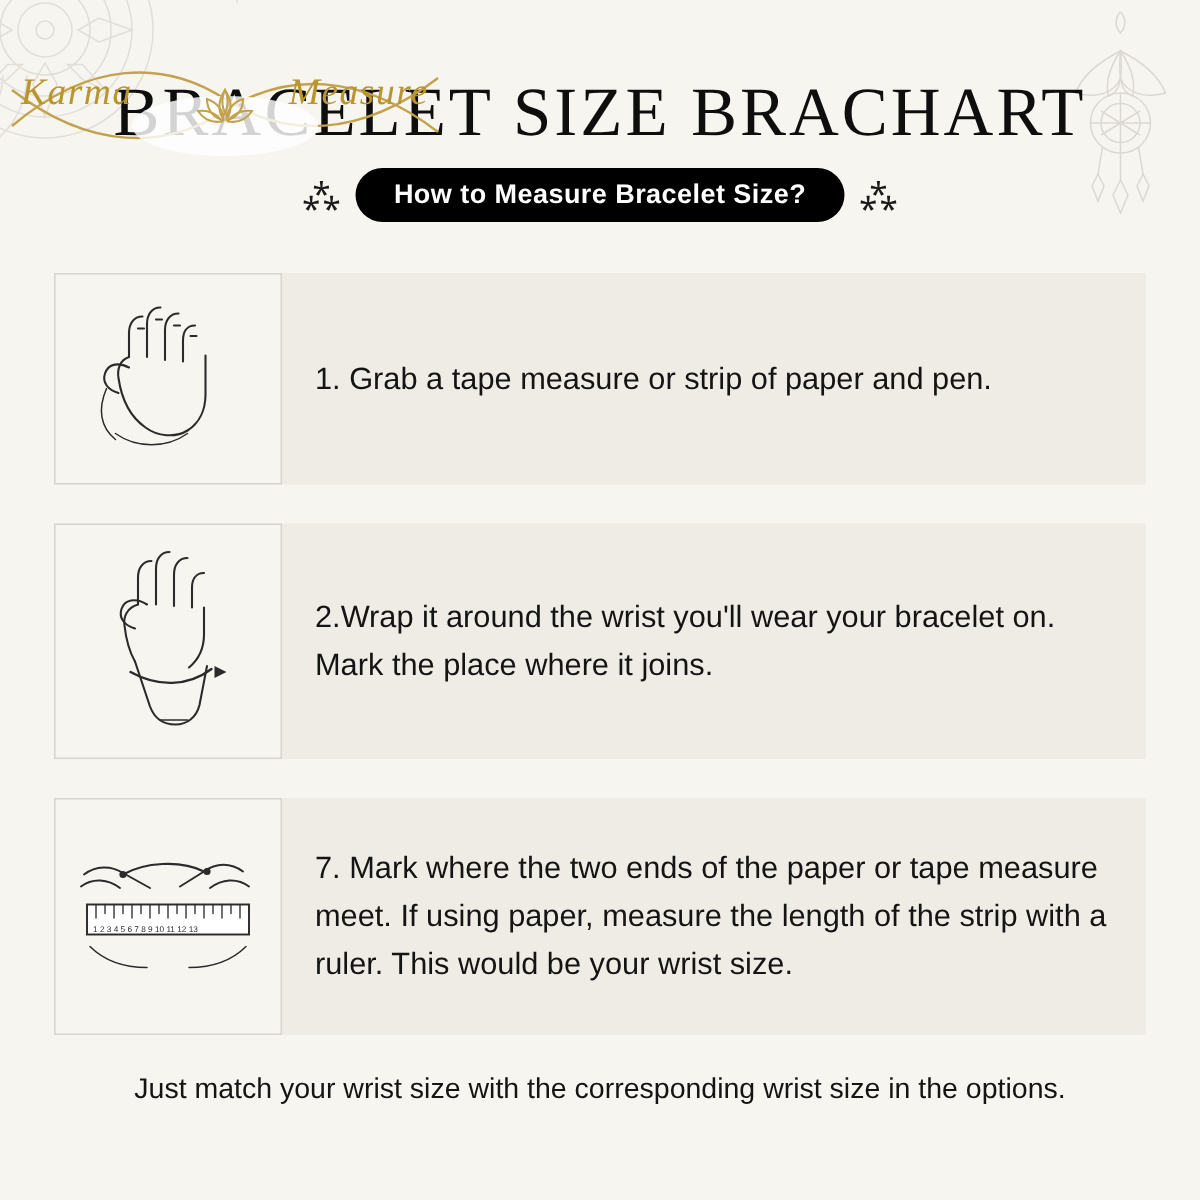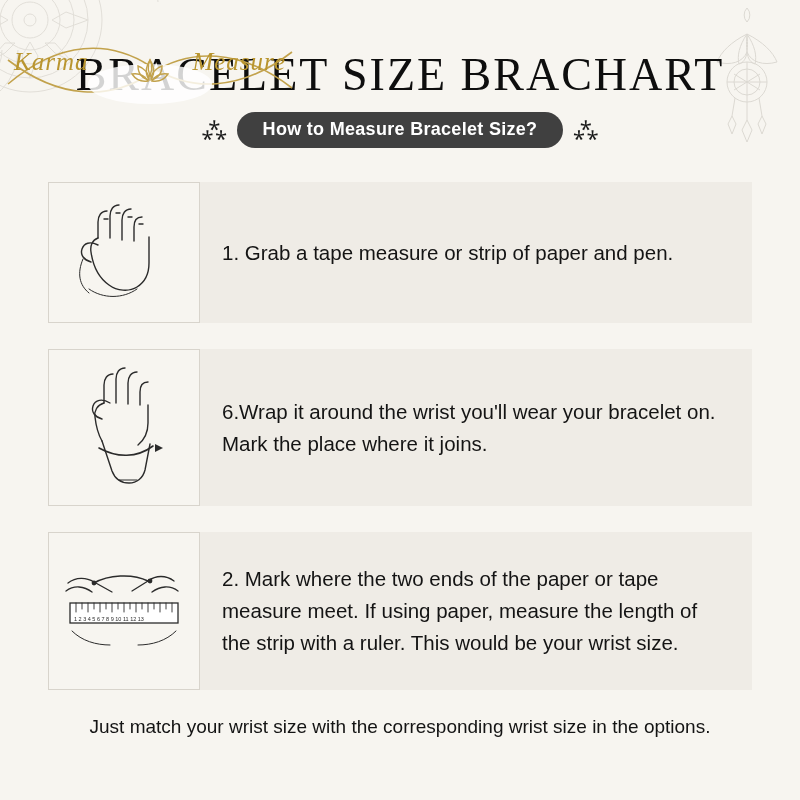--- a/index.html
+++ b/index.html
@@ -88,34 +88,34 @@
     gap: 10px;
     z-index: 3;
   }
   .flourish {
     color: #1a1a1a;
     font-size: 22px;
     font-family: "Liberation Serif", serif;
     line-height: 1;
   }
   .subtitle-pill {
-    background: #404040;
+    background: #000000;
     color: #ffffff;
     border-radius: 20px;
     padding: 7px 26px 8px;
     font-size: 18px;
     font-weight: bold;
     letter-spacing: 0.3px;
     white-space: nowrap;
   }
 
   
   .steps {
     margin-top: 34px;
-    padding: 0 48px;
+    padding: 0 36px;
   }
   .step {
     display: flex;
     align-items: stretch;
     margin-bottom: 26px;
     background: #efece6;
   }
   .step-img {
     width: 152px;
     min-width: 152px;
@@ -263,39 +263,39 @@
           <path d="M35 43 c-7 2 -10 8 -9 14 c1 9 3 17 7 24"></path>
           <path d="M79 45 l0 18 c0 10 -4 17 -10 22"></path>
           <path d="M41 43 c-8 -5 -15 -3 -17 3 c-2 6 2 11 9 13"></path>
           <path d="M33 81 l10 30 c3 8 9 12 17 12 c8 0 14 -5 16 -13 l5 -26"></path>
           <path d="M30 88 c18 10 38 10 54 -2" stroke="#2b2b2b" stroke-width="1.6"></path>
           <path d="M86 84 l8 4 l-8 4 z" fill="#2b2b2b" stroke="none"></path>
           <path d="M50 120 l18 0" stroke-width="1"></path>
         </g>
       </svg>
     </div>
-    <div class="step-text">6.Wrap it around the wrist you'll wear your bracelet on. Mark the place where it joins.</div>
+    <div class="step-text">2.Wrap it around the wrist you'll wear your bracelet on. Mark the place where it joins.</div>
   </div>
 
   <div class="step step3">
     <div class="step-img">
       <svg width="140" height="100" viewBox="0 0 140 100">
         <g fill="none" stroke="#2b2b2b" stroke-width="1.3" stroke-linecap="round">
           <path d="M14 22 c8 -6 18 -6 26 -1 l18 10"></path>
           <path d="M12 30 c8 -6 18 -5 26 1"></path>
           <path d="M120 20 c-8 -6 -18 -6 -26 0 l-16 10"></path>
           <path d="M124 30 c-8 -6 -18 -5 -26 1"></path>
           <path d="M40 22 c14 -8 38 -10 54 -2" stroke-width="1.5"></path>
           <circle cx="40" cy="22" r="2.4" fill="#2b2b2b" stroke="none"></circle>
           <circle cx="96" cy="20" r="2.4" fill="#2b2b2b" stroke="none"></circle>
           <rect x="16" y="42" width="108" height="20" fill="#ffffff"></rect>
           <path d="M22 42 l0 9 M28 42 l0 6 M34 42 l0 9 M40 42 l0 6 M46 42 l0 9 M52 42 l0 6 M58 42 l0 9 M64 42 l0 6 M70 42 l0 9 M76 42 l0 6 M82 42 l0 9 M88 42 l0 6 M94 42 l0 9 M100 42 l0 6 M106 42 l0 9 M112 42 l0 6 M118 42 l0 9" stroke-width="0.9"></path>
           <path d="M18 70 c10 10 24 14 38 14 M122 70 c-10 10 -24 14 -38 14" stroke-width="1"></path>
         </g>
         <text x="20" y="60" font-family="Liberation Sans, sans-serif" font-size="5.5" fill="#2b2b2b">1 2 3 4 5 6 7 8 9 10 11 12 13</text>
       </svg>
     </div>
-    <div class="step-text">2. Mark where the two ends of the paper or tape measure meet. If using paper, measure the length of the strip with a ruler. This would be your wrist size.</div>
+    <div class="step-text">7. Mark where the two ends of the paper or tape measure meet. If using paper, measure the length of the strip with a ruler. This would be your wrist size.</div>
   </div>
 
 </div>
 
 <div class="footer">Just match your wrist size with the corresponding wrist size in the options.</div>
 
 </body></html>

